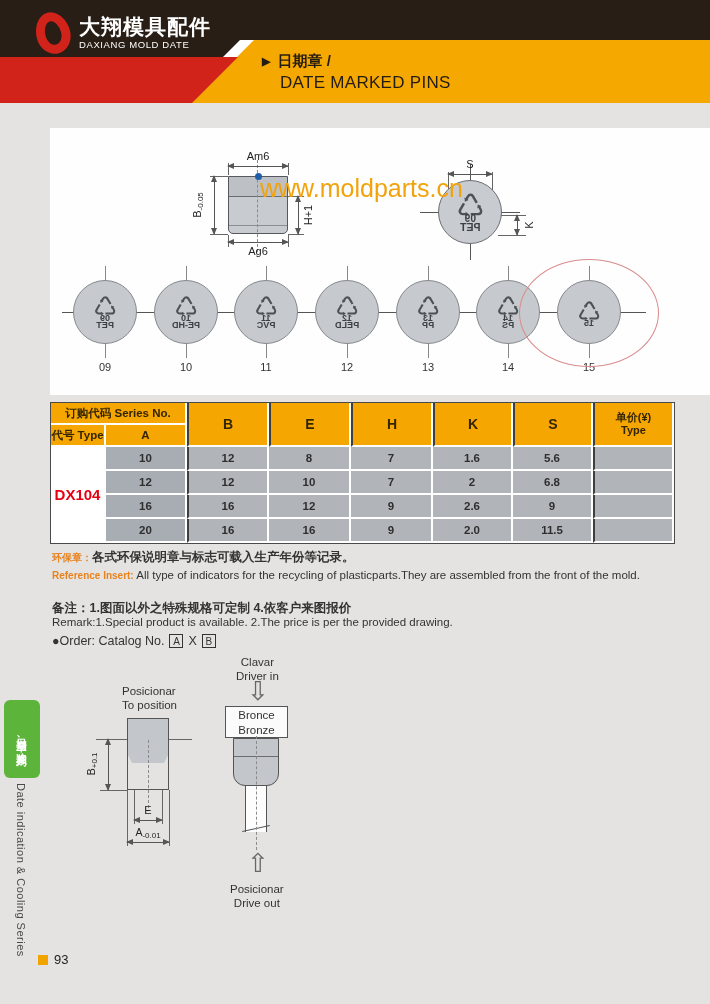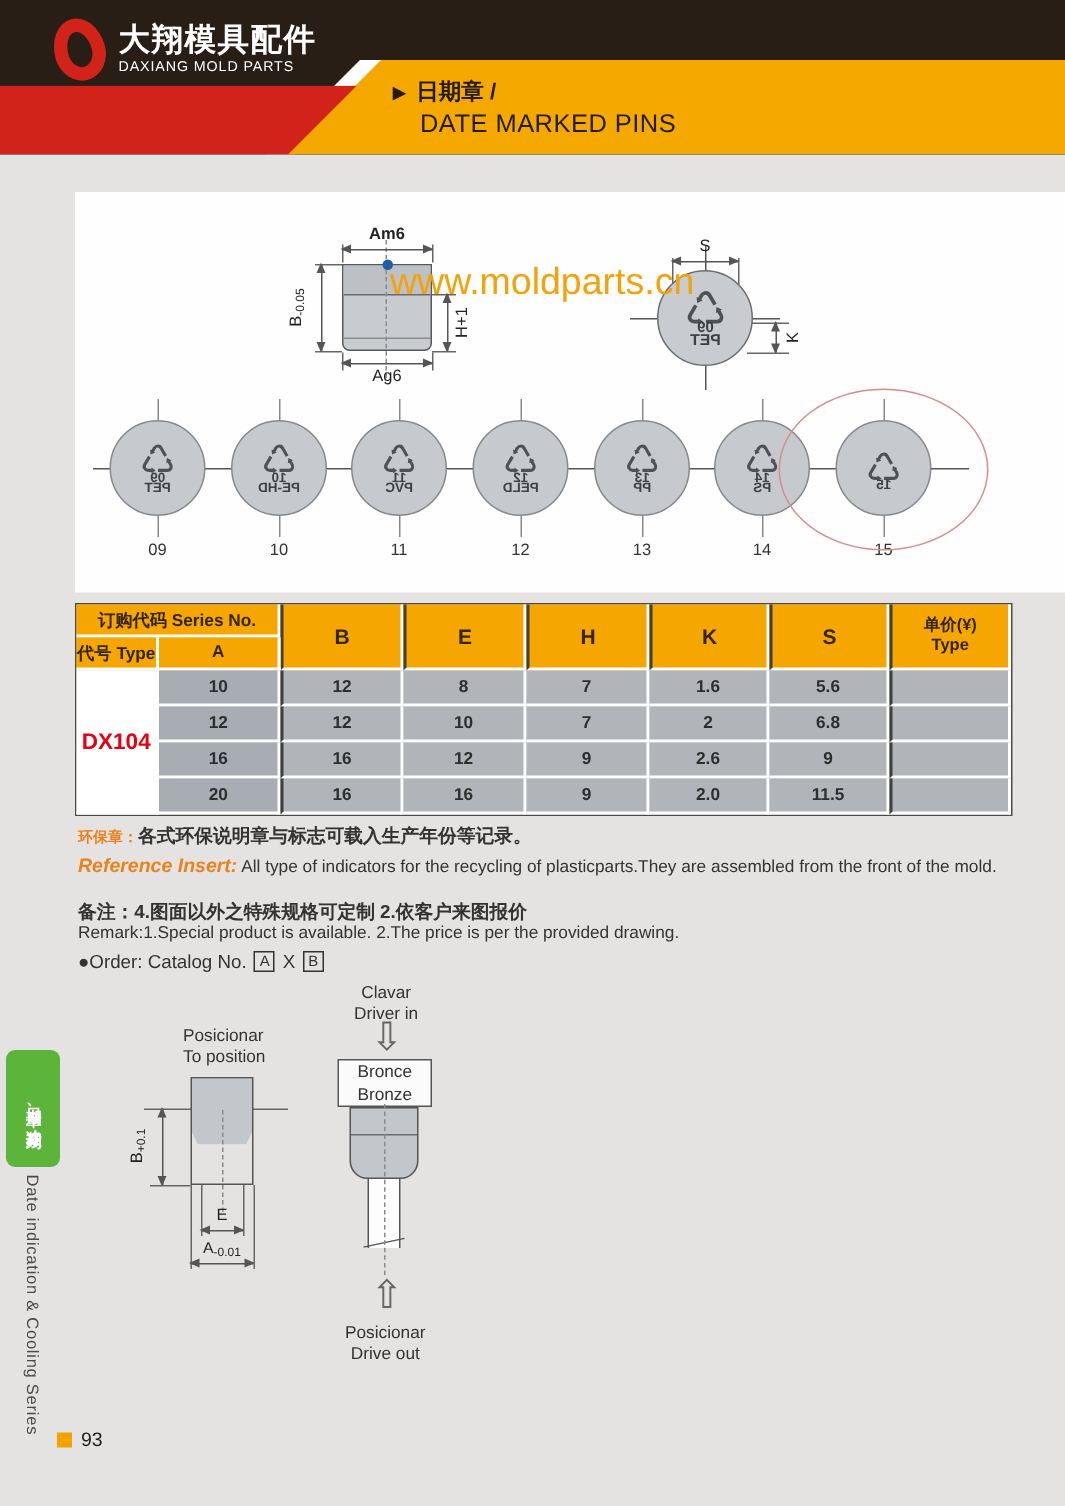--- a/index.html
+++ b/index.html
@@ -92,21 +92,21 @@
   .cat-table td.cola { background:#a8adb3; }
   .cat-table td.type-cell { background:#fff; color:#e60012; font-size:15px; font-weight:bold; }
   .cat-table .price-h div { line-height:13px; font-size:11px; }
 
   
   .note { position:absolute; left:52px; color:#333; }
   .olabel { color:#e8821e; font-weight:bold; }
   .n-eco { top:549px; font-size:12.5px; font-weight:bold; }
   .n-eco .olabel { font-size:10px; }
   .n-ref { top:569px; font-size:11.5px; }
-  .n-ref .olabel { font-size:13px;font-style:italic; }
+  .n-ref .olabel { font-size:10px; }
   .n-remcn { top:600px; font-size:12.5px; font-weight:bold; }
   .n-remen { top:616px; font-size:11.5px; }
   .n-order { top:634px; font-size:12.5px; display:flex; align-items:center; gap:3px; }
   .obox { display:inline-block; width:14px; height:14px; line-height:13px; border:1px solid #333;
     font-size:10px; text-align:center; margin:0 2px; }
 
   
   .ilabel { position:absolute; font-size:11.5px; color:#333; line-height:14px; }
   .pos-rect { position:absolute; left:127px; top:718px; width:42px; height:72px; border:1px solid #555; }
   .pos-gray { height:44px; background:#c3c6ca; clip-path:polygon(0 0,100% 0,100% 82%,90% 100%,10% 100%,0 82%); }
@@ -136,21 +136,21 @@
 <div id="page">
 
   <div class="hdr">
     <div class="hdr-stripe"></div>
     <div class="hdr-orange"></div>
     <div class="hdr-red"></div>
     <div class="logo">
       <div class="logo-mark"></div>
       <div>
         <div class="logo-cn">大翔模具配件</div>
-        <div class="logo-en">DAXIANG MOLD PARTS</div>
+        <div class="logo-en">DAXIANG MOLD DATE</div>
       </div>
     </div>
     <div class="hdr-title">
       <div class="l1">
         <span class="tri">▶</span>
         <span>日期章 /</span>
       </div>
       <div class="l2">DATE MARKED PINS</div>
     </div>
   </div>
@@ -161,21 +161,21 @@
     <div class="cyl">
       <div class="cyl-top"></div>
       <div class="cyl-rim"></div>
     </div>
     <div class="cyl-dot"></div>
     <div class="dash-v" style="left:207px; top:32px; height:92px;"></div>
 
     <div class="tick-v" style="left:178px; top:35px; height:12px;"></div>
     <div class="tick-v" style="left:238px; top:35px; height:12px;"></div>
     <div class="dline-h arr" style="left:178px; top:38px; width:60px;"></div>
-    <div class="dlabel c" style="left:208px; top:22px;font-weight:bold;">Am6</div>
+    <div class="dlabel c" style="left:208px; top:22px;">Am6</div>
 
     <div class="tick-v" style="left:178px; top:107px; height:12px;"></div>
     <div class="tick-v" style="left:238px; top:107px; height:12px;"></div>
     <div class="dline-h arr" style="left:178px; top:114px; width:60px;"></div>
     <div class="dlabel c" style="left:208px; top:117px;">Ag6</div>
 
     <div class="tick-h" style="left:160px; top:48px; width:18px;"></div>
     <div class="tick-h" style="left:160px; top:106px; width:18px;"></div>
     <div class="dline-v arr" style="left:164px; top:48px; height:58px;"></div>
     <div class="dlabel rot" style="left:148px; top:77px;"><span>B</span><span class="tol">-0.05</span></div>
@@ -361,21 +361,21 @@
   </tbody>
     </table>
 
   <div class="note n-eco">
     <span class="olabel">环保章：</span><span>各式环保说明章与标志可载入生产年份等记录。</span>
   </div>
   <div class="note n-ref">
     <span class="olabel">Reference Insert:</span>
     <span>All type of indicators for the recycling of plasticparts.They are assembled from the front of the mold.</span>
   </div>
-  <div class="note n-remcn">备注：4.图面以外之特殊规格可定制 2.依客户来图报价</div>
+  <div class="note n-remcn">备注：1.图面以外之特殊规格可定制 4.依客户来图报价</div>
   <div class="note n-remen">Remark:1.Special product is available. 2.The price is per the provided drawing.</div>
   <div class="note n-order">
     <span>●Order:  Catalog No.</span>
     <span class="obox">A</span>
     <span>X</span>
     <span class="obox">B</span>
   </div>
 
   <div class="ilabel" style="left:122px; top:684px;">
     <div>Posicionar</div>

